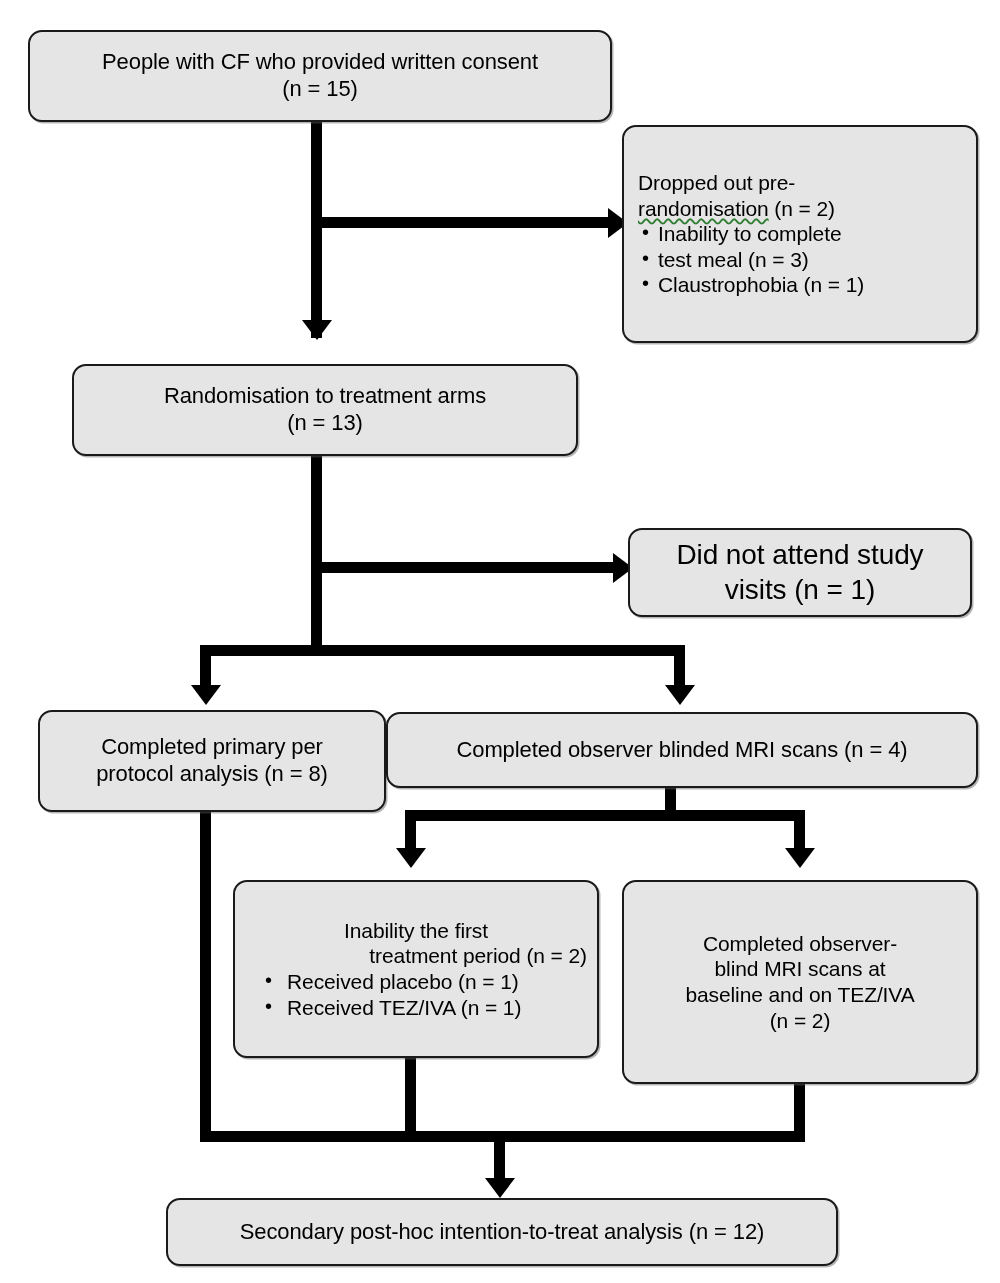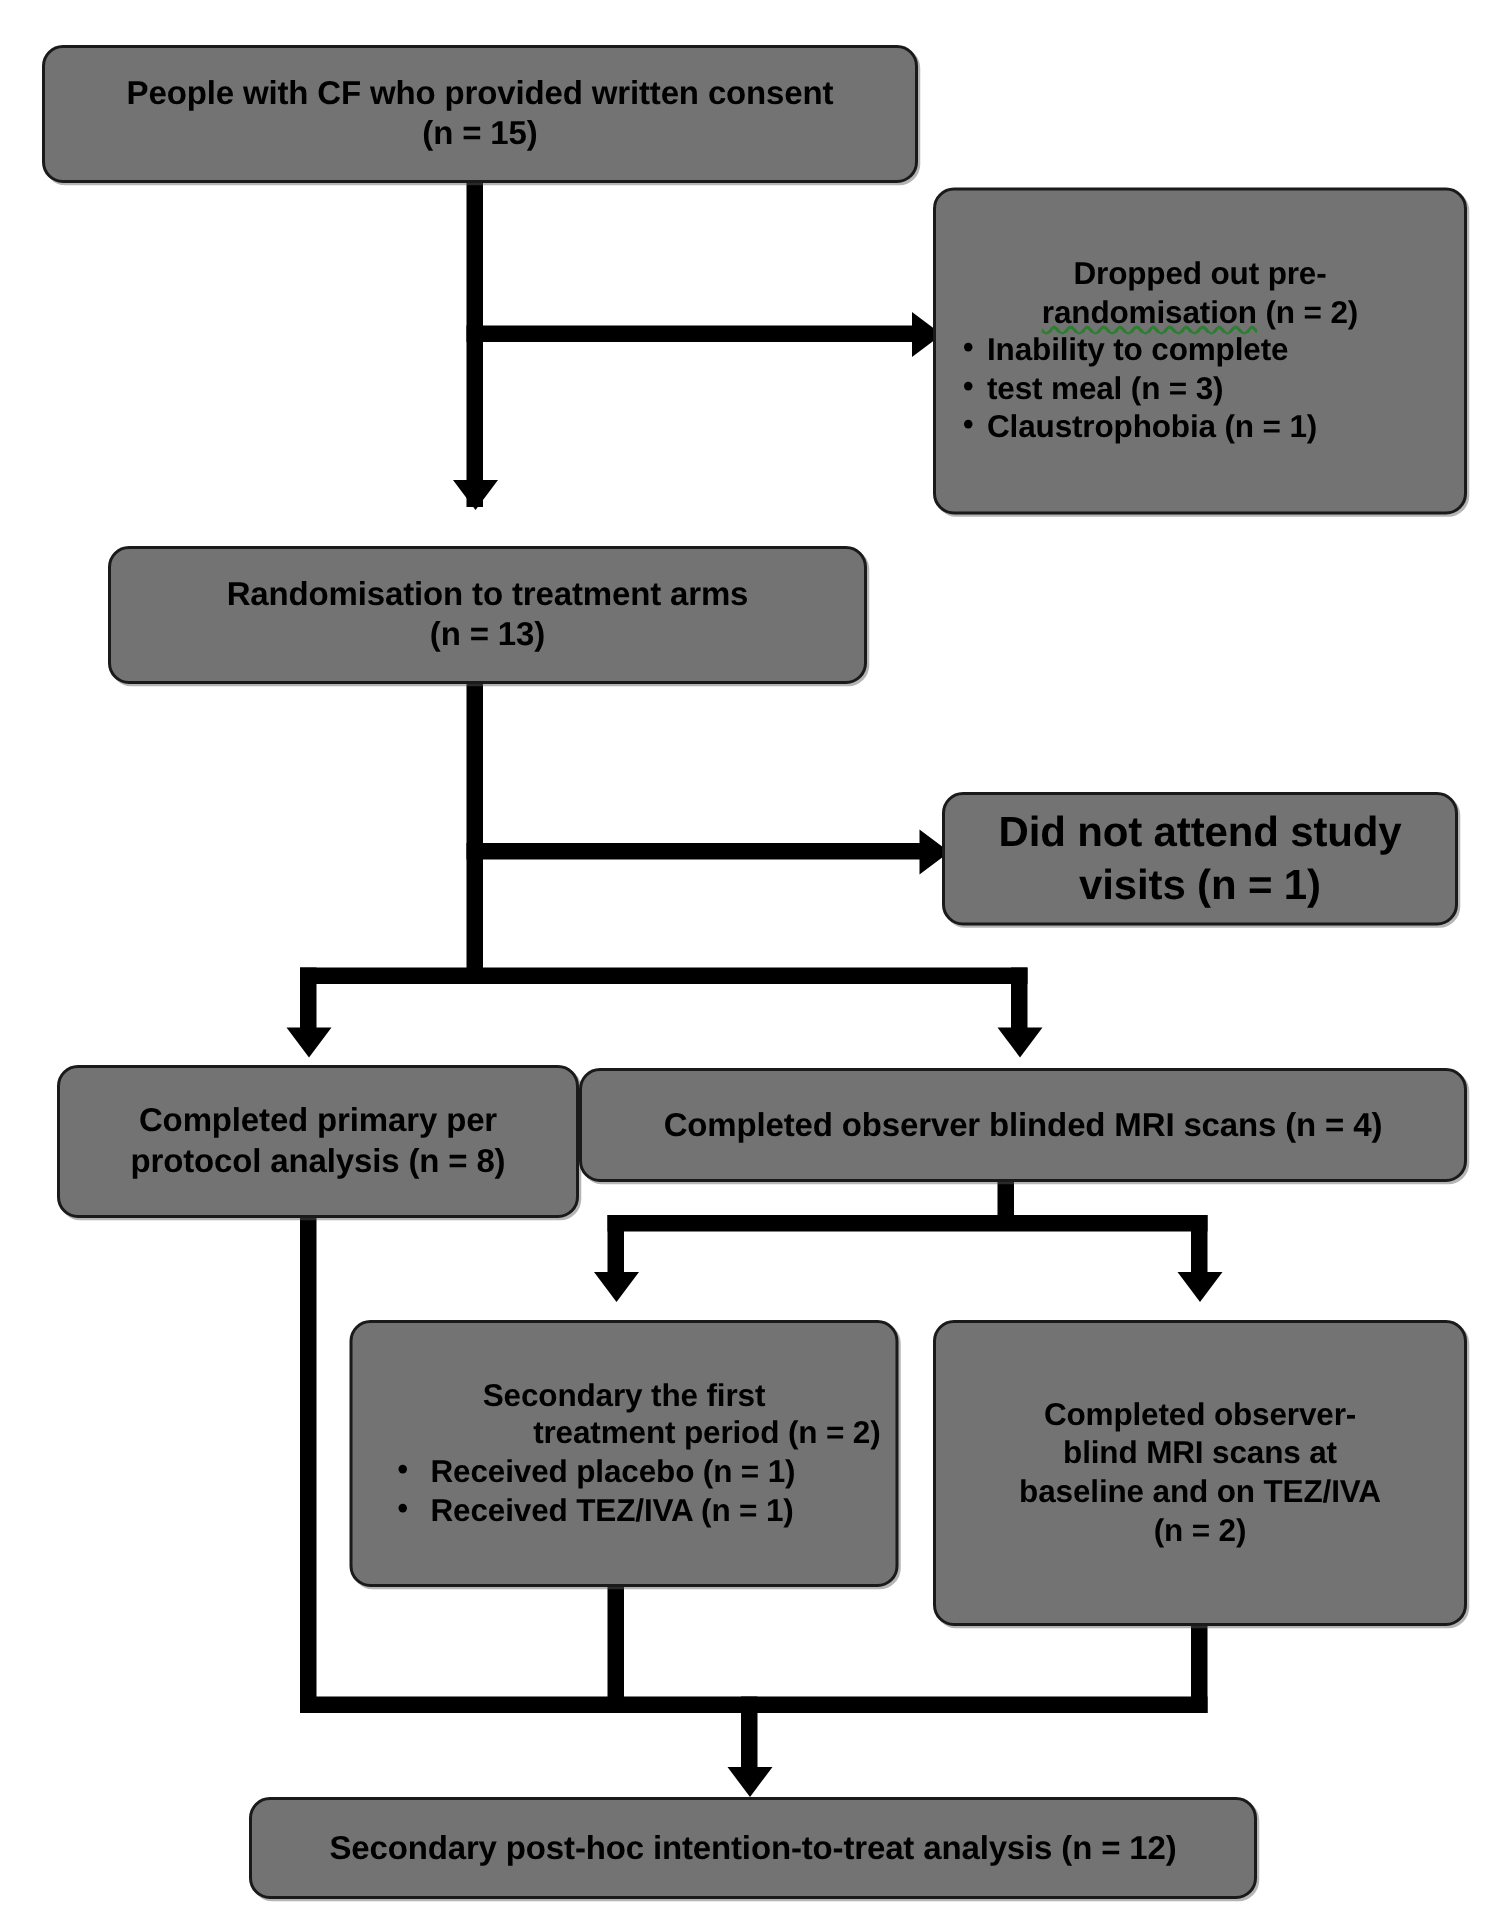--- a/index.html
+++ b/index.html
@@ -15,30 +15,30 @@
     width: 1000px;
     height: 1283px;
     background: #ffffff;
     overflow: hidden;
   }
   .node {
     position: absolute;
     box-sizing: border-box;
     border: 2.5px solid #1a1a1a;
     border-radius: 14px;
-    background: #737373;
+    background: #e5e5e5;
     color: #000000;
     display: flex;
     flex-direction: column;
     justify-content: center;
     align-items: center;
     text-align: center;
     line-height: 1.22;
     font-size: 21px;
-    font-weight: 700;
+    font-weight: 400;
     letter-spacing: -0.1px;
     padding: 4px 8px;
     z-index: 5;
     box-shadow: 1.5px 1.5px 0 rgba(90,90,90,0.45);
   }
   .node .line { display: block; white-space: nowrap; }
   .bullets {
     list-style: none;
     margin: 0;
     padding: 0;
@@ -124,21 +124,21 @@
   <div class="conn" style="left:794px; top:1038px; width:11px; height:104px;"></div>
   <div class="conn" style="left:200px; top:1131px; width:605px; height:11px;"></div>
   <div class="conn" style="left:494px; top:1131px; width:11px; height:50px;"></div>
   <div class="arrow-down" style="left:484.5px; top:1178px;"></div>
 
   <div class="node" style="left:28px; top:30px; width:584px; height:92px; font-size:22px;">
     <span class="line">People with CF who provided written consent</span>
     <span class="line">(n = 15)</span>
   </div>
 
-  <div class="node" style="left:622px; top:125px; width:356px; height:218px; align-items:center; justify-content:center; padding:8px 14px; font-size:21px;">
+  <div class="node" style="left:622px; top:125px; width:356px; height:218px; align-items:flex-start; justify-content:center; padding:8px 14px; font-size:21px;">
     <span class="line" style="text-align:center;">Dropped out pre-</span>
     <span class="line" style="text-align:center;">
       <span class="spell">randomisation</span><span> (n = 2)</span>
     </span>
     <ul class="bullets">
       <li>
         <span>Inability to complete</span>
       </li>
       <li style="padding-left:20px;">
         <span>test meal (n = 3)</span>
@@ -162,21 +162,21 @@
   <div class="node" style="left:38px; top:710px; width:348px; height:102px; font-size:22px;">
     <span class="line">Completed primary per</span>
     <span class="line">protocol analysis (n = 8)</span>
   </div>
 
   <div class="node" style="left:386px; top:712px; width:592px; height:76px; font-size:22px;">
     <span class="line">Completed observer blinded MRI scans (n = 4)</span>
   </div>
 
   <div class="node" style="left:233px; top:880px; width:366px; height:178px; align-items:stretch; justify-content:center; padding:6px 10px; font-size:21px;">
-    <span class="line" style="text-align:center;">Secondary the first</span>
+    <span class="line" style="text-align:center;">Inability the first</span>
     <span class="line" style="text-align:right;">treatment period (n = 2)</span>
     <ul class="bullets indented">
       <li>
         <span>Received placebo (n = 1)</span>
       </li>
       <li>
         <span>Received TEZ/IVA (n = 1)</span>
       </li>
     </ul>
   </div>

